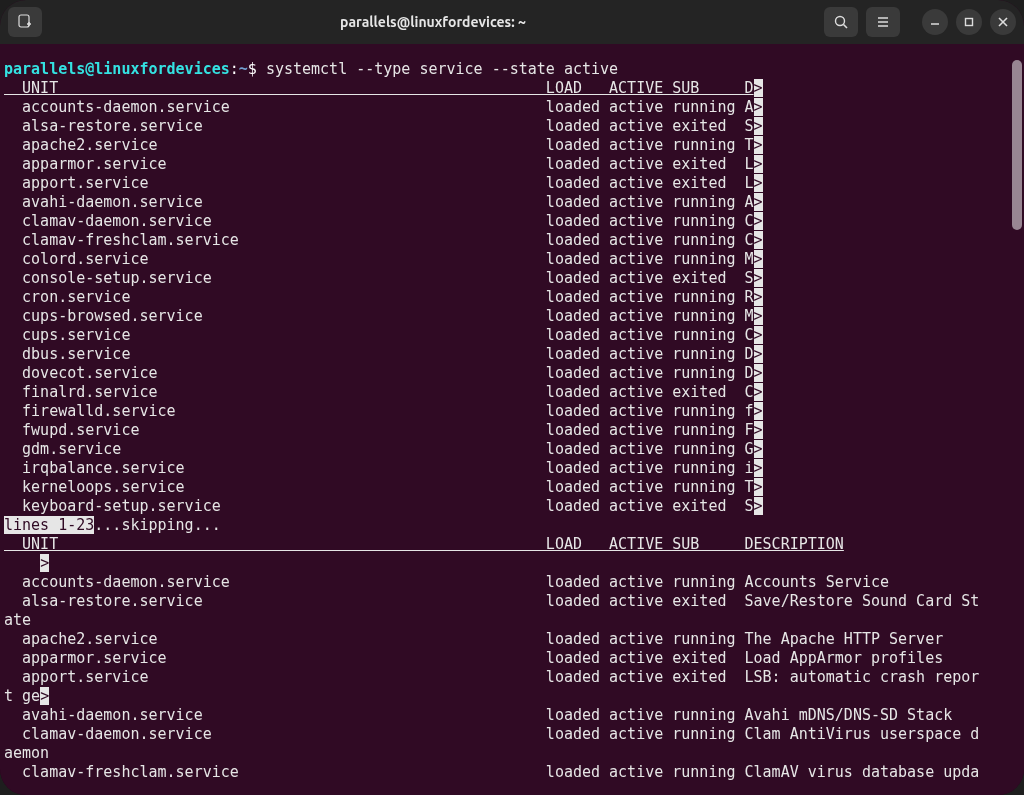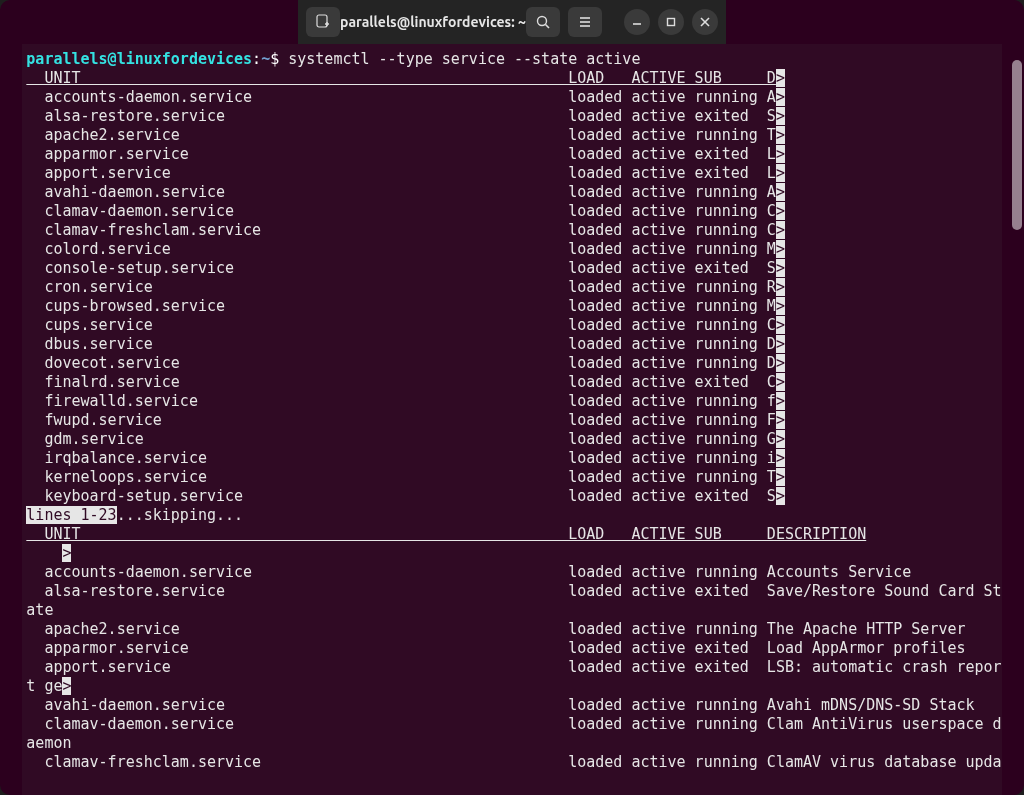--- a/index.html
+++ b/index.html
@@ -8,27 +8,26 @@
     width: 1024px;
     height: 795px;
     background: #1e1e1e;
     font-family: "DejaVu Sans Mono", "Liberation Mono", monospace;
     overflow: hidden;
   }
   .window {
     width: 1024px;
     height: 795px;
     background: #2c001e;
-    border-radius: 10px;
+    border-radius: 26px;
     display: flex;
     flex-direction: column;
     box-sizing: border-box;
     overflow: hidden;
     position: relative;
-    align-items: center;
   }
   
   .titlebar {
     height: 44px;
     background: #242424;
     display: flex;
     align-items: center;
     padding: 0 8px;
     color: #e6e6e6;
     font-family: Ubuntu, Cantarell, sans-serif;
@@ -67,21 +66,21 @@
     stroke: #ddd;
   }
   
   .term {
     flex: 1;
     background: #300a24;
     color: #e6e6e6;
     font-size: 15px;
     line-height: 19px;
     white-space: pre;
-    padding: 6px 0 0 4px;
+    padding: 16px 0 0 4px;
     letter-spacing: 0;
     position: relative;
   }
   .prompt-user  { color: #34e2e2; font-weight: bold; }
   .prompt-colon { color: #ffffff; }
   .prompt-path  { color: #729fcf; font-weight: bold; }
   .prompt-cmd   { color: #e6e6e6; }
   .hdr-line { text-decoration: underline; }
   .hl  { color: #300a24; background: #e6e6e6; }
   .scrollbar {

